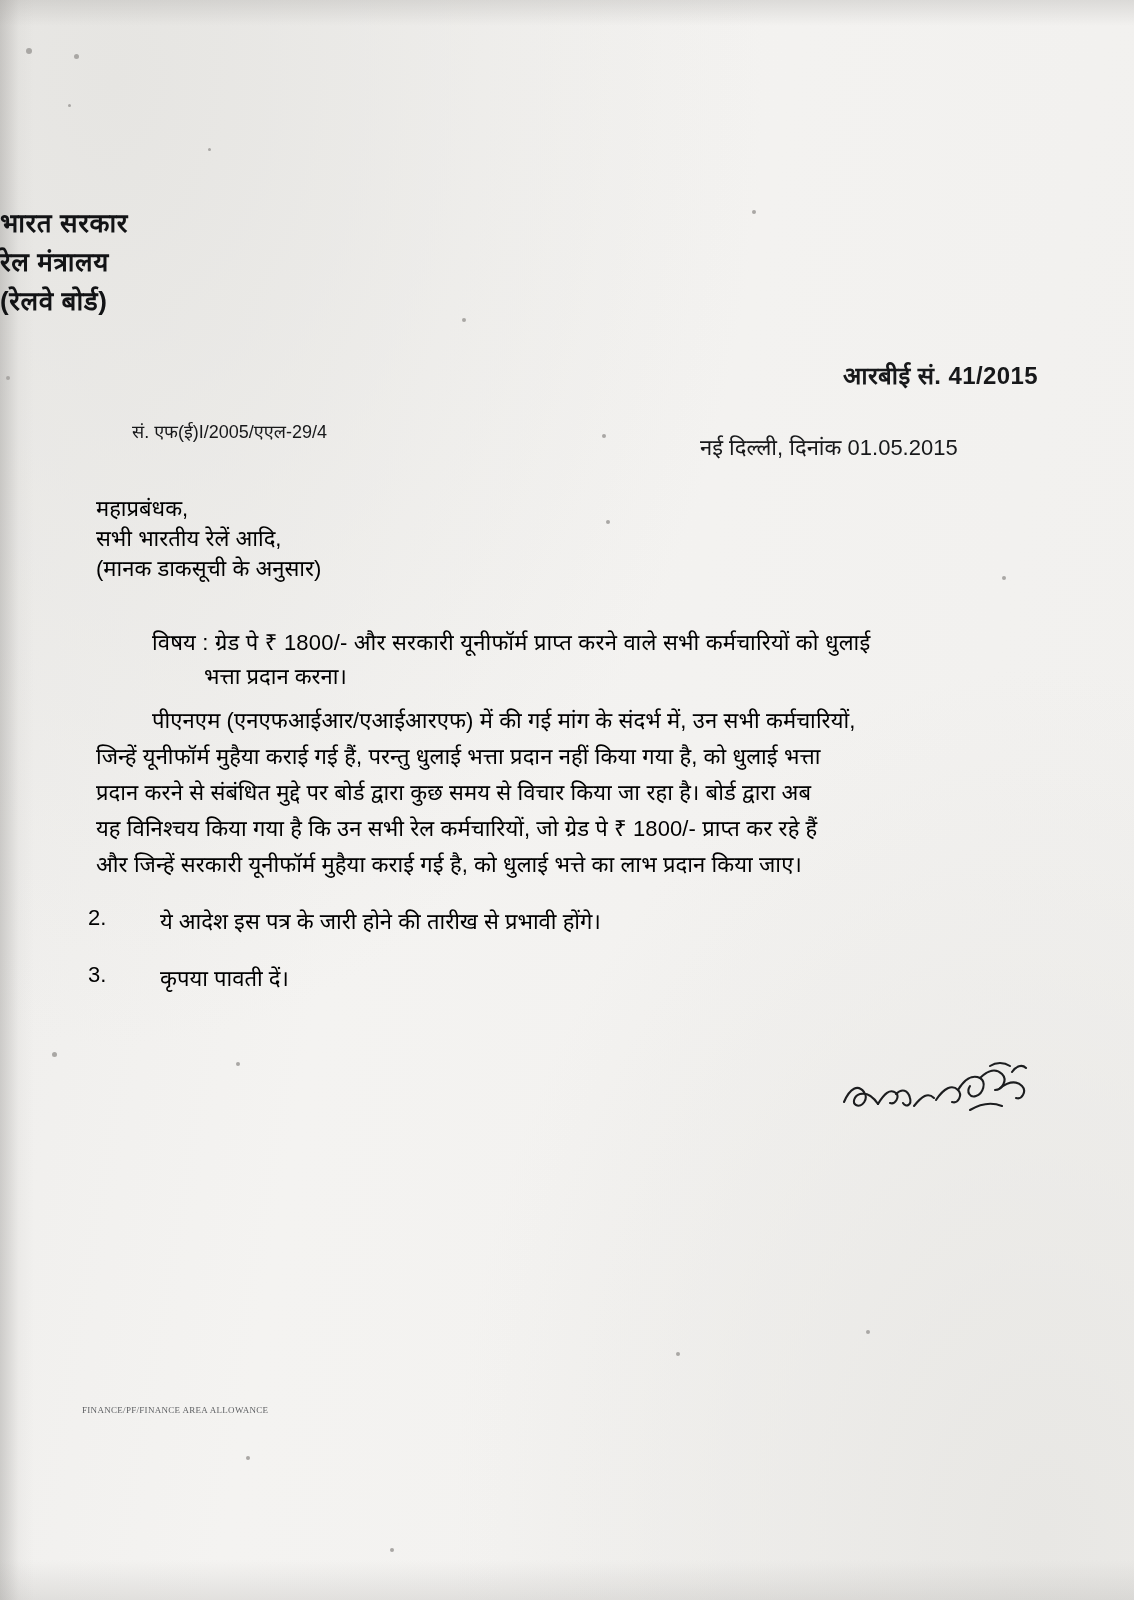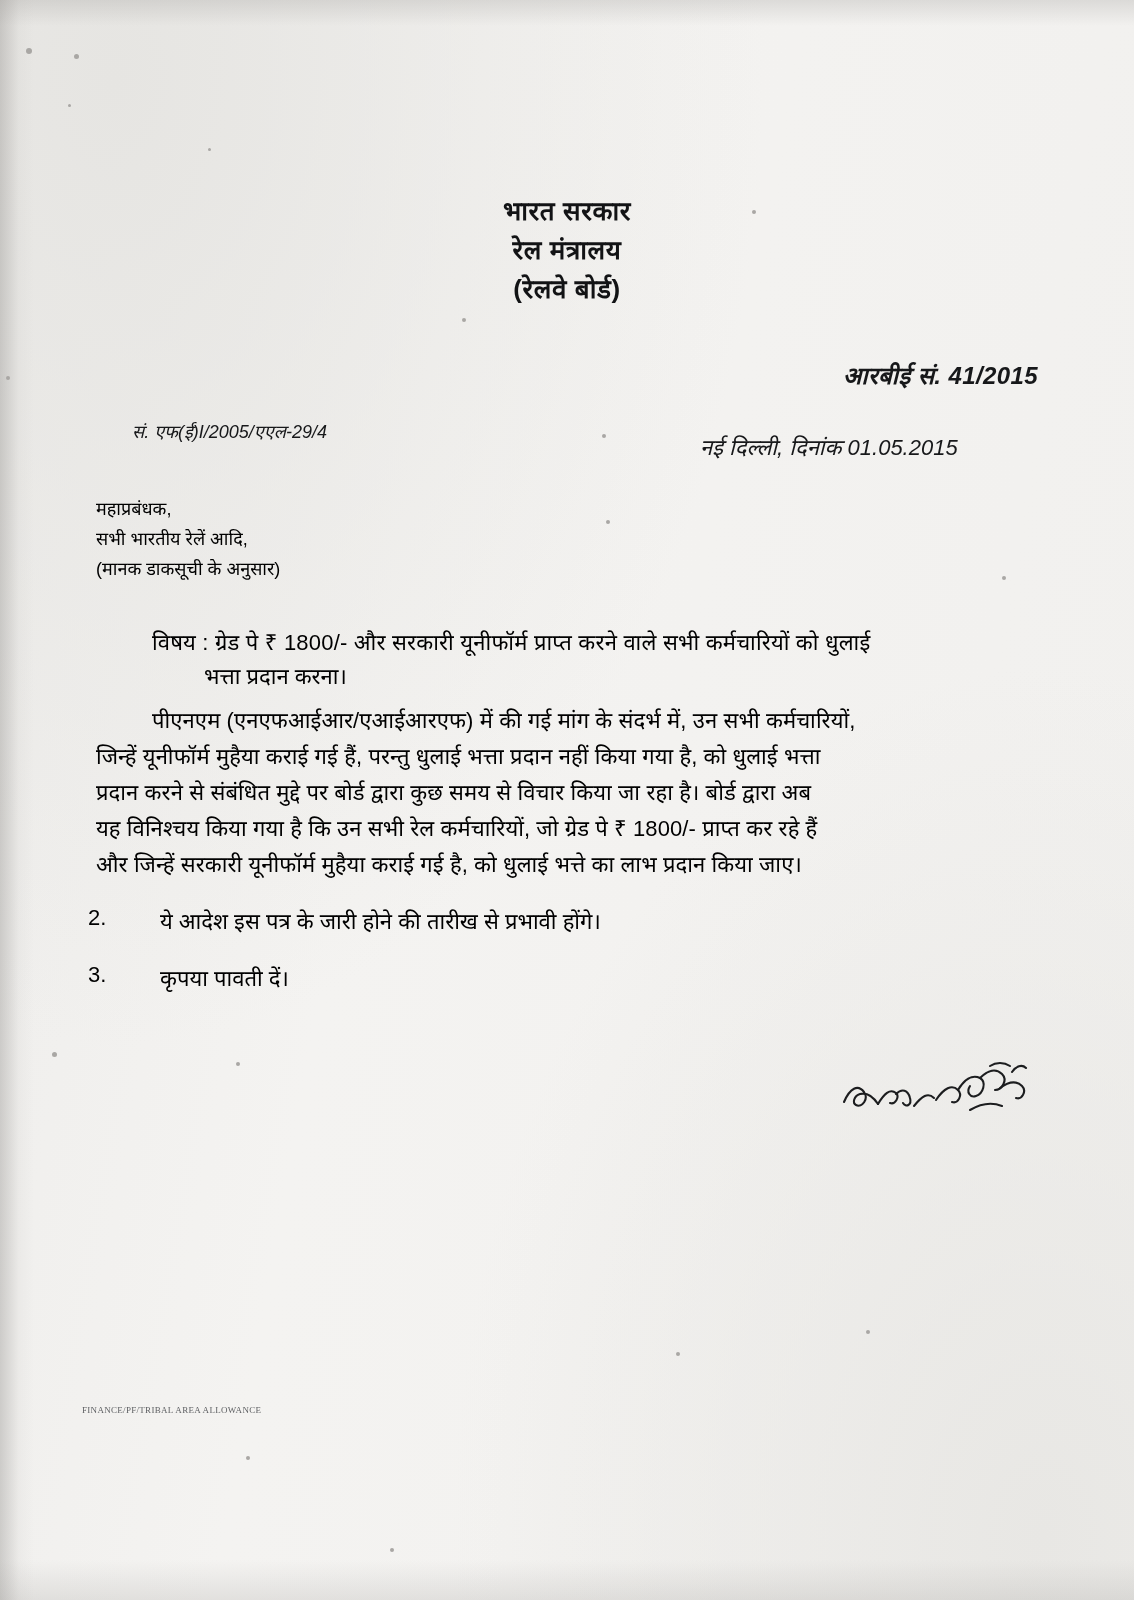--- a/index.html
+++ b/index.html
@@ -42,30 +42,29 @@
     height: 40px;
     background: linear-gradient(0deg, rgba(160,158,155,0.22) 0%, rgba(255,255,255,0) 100%);
     pointer-events: none;
   }
 
   .doc-text {
     color: #17181a;
     font-family: "Liberation Sans", sans-serif;
     position: absolute;
     white-space: nowrap;
-    font-style: italic;
   }
 
   
   .letterhead {
     position: absolute;
     left: 0;
     right: 0;
-    top: 192px;
-    text-align: center;
+    top: 204px;
+    text-align: left;
   }
   .letterhead div {
     font-size: 26px;
     font-weight: 700;
     line-height: 39px;
     letter-spacing: 0.6px;
     color: #121315;
   }
 
   .rbe-no {
@@ -93,21 +92,21 @@
     font-weight: 400;
     margin-top: 12px;
   }
 
   .addressee {
     position: absolute;
     left: 96px;
     top: 494px;
   }
   .addressee div {
-    font-size: 18px;
+    font-size: 22px;
     line-height: 30px;
     font-weight: 400;
   }
 
   
   .subject {
     position: absolute;
     left: 152px;
     top: 612px;
     width: 890px;
@@ -273,15 +272,15 @@
         <path d="M140 20 C148 12, 156 10, 162 16 C168 22, 162 32, 155 32"></path>
         <path d="M150 8 C156 4, 164 4, 170 8"></path>
         <path d="M160 30 C168 24, 176 22, 182 28 C187 33, 182 42, 176 40"></path>
         <path d="M172 14 C176 8, 182 6, 186 10"></path>
         <path d="M130 52 C140 46, 152 44, 162 48"></path>
       </g>
     </svg>
   </div>
 
 
-  <div class="footer-note">FINANCE/PF/TRIBAL AREA ALLOWANCE</div>
+  <div class="footer-note">FINANCE/PF/FINANCE AREA ALLOWANCE</div>
 
 </div>
 
 </body></html>

